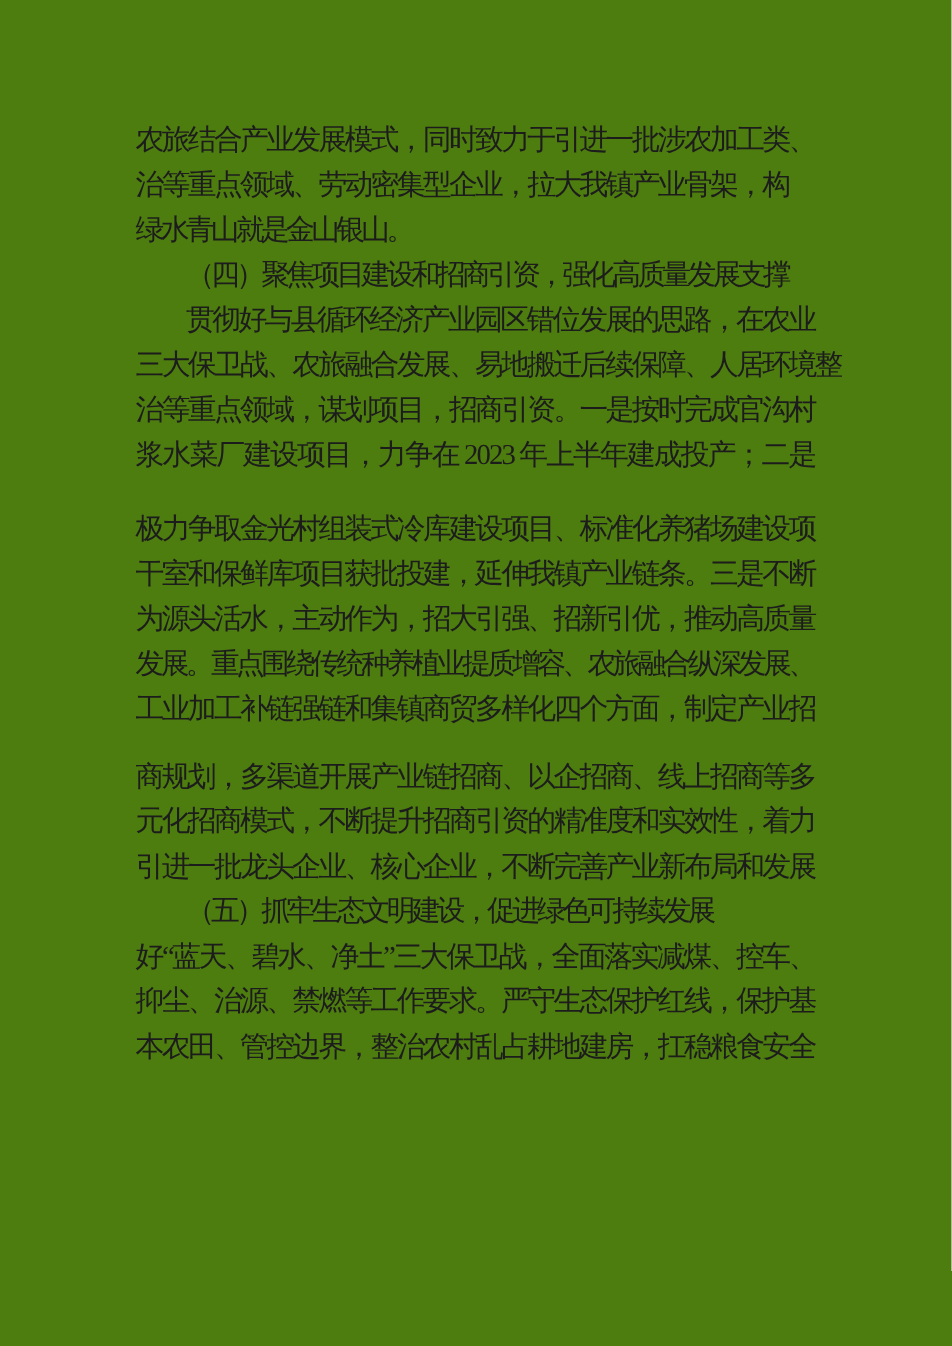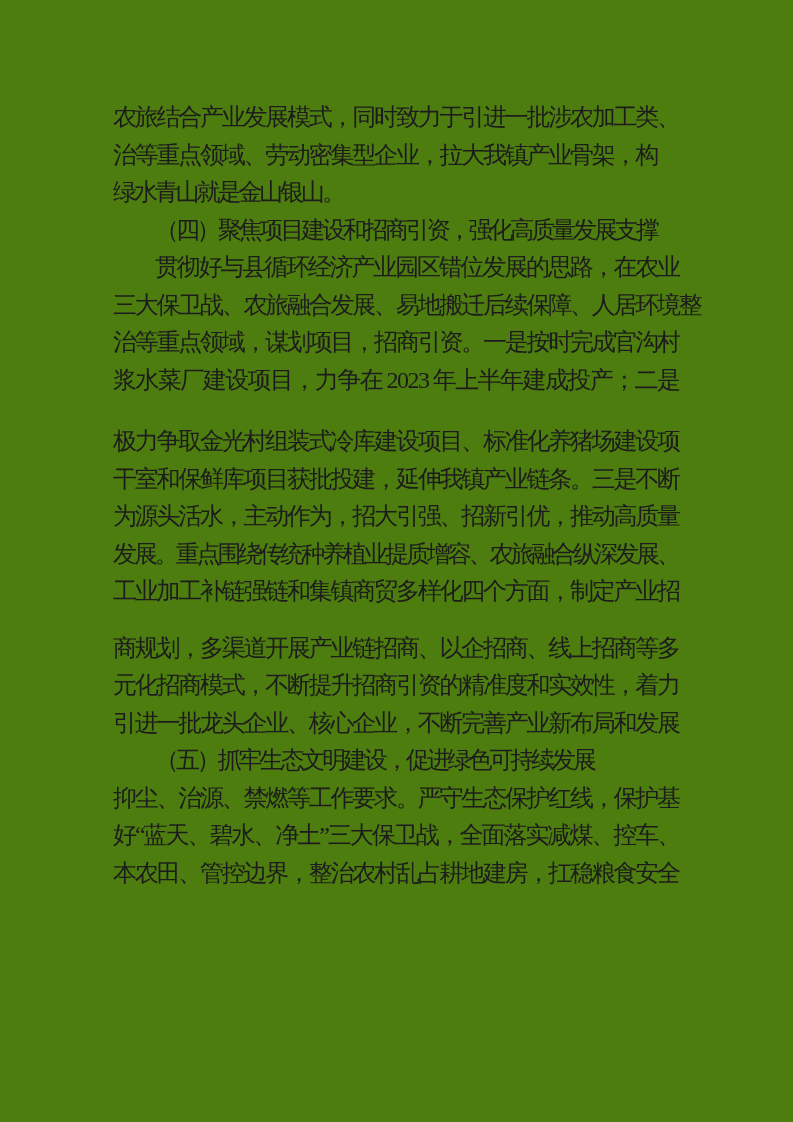--- a/index.html
+++ b/index.html
@@ -54,17 +54,17 @@
       <div class="line" style="letter-spacing: -1.57px;">浆水菜厂建设项目，力争在 2023 年上半年建成投产；二是</div>
       <div class="line" style="letter-spacing: -2.24px; margin-top: 24px;">极力争取金光村组装式冷库建设项目、标准化养猪场建设项</div>
       <div class="line" style="letter-spacing: -2.24px;">干室和保鲜库项目获批投建，延伸我镇产业链条。三是不断</div>
       <div class="line" style="letter-spacing: -2.24px;">为源头活水，主动作为，招大引强、招新引优，推动高质量</div>
       <div class="line" style="letter-spacing: -3.08px;">发展。重点围绕传统种养植业提质增容、农旅融合纵深发展、</div>
       <div class="line" style="letter-spacing: -2.24px;">工业加工补链强链和集镇商贸多样化四个方面，制定产业招</div>
       <div class="line" style="letter-spacing: -2.24px; margin-top: 19px;">商规划，多渠道开展产业链招商、以企招商、线上招商等多</div>
       <div class="line" style="letter-spacing: -2.24px;">元化招商模式，不断提升招商引资的精准度和实效性，着力</div>
       <div class="line" style="letter-spacing: -2.24px;">引进一批龙头企业、核心企业，不断完善产业新布局和发展</div>
       <div class="line indent">（五）抓牢生态文明建设，促进绿色可持续发展</div>
+      <div class="line" style="letter-spacing: -2.04px;">好“蓝天、碧水、净土”三大保卫战，全面落实减煤、控车、</div>
       <div class="line" style="letter-spacing: -2.24px;">抑尘、治源、禁燃等工作要求。严守生态保护红线，保护基</div>
-      <div class="line" style="letter-spacing: -2.04px;">好“蓝天、碧水、净土”三大保卫战，全面落实减煤、控车、</div>
       <div class="line" style="letter-spacing: -2.24px;">本农田、管控边界，整治农村乱占耕地建房，扛稳粮食安全</div>
     </div>
 </div>
 
 </body></html>

